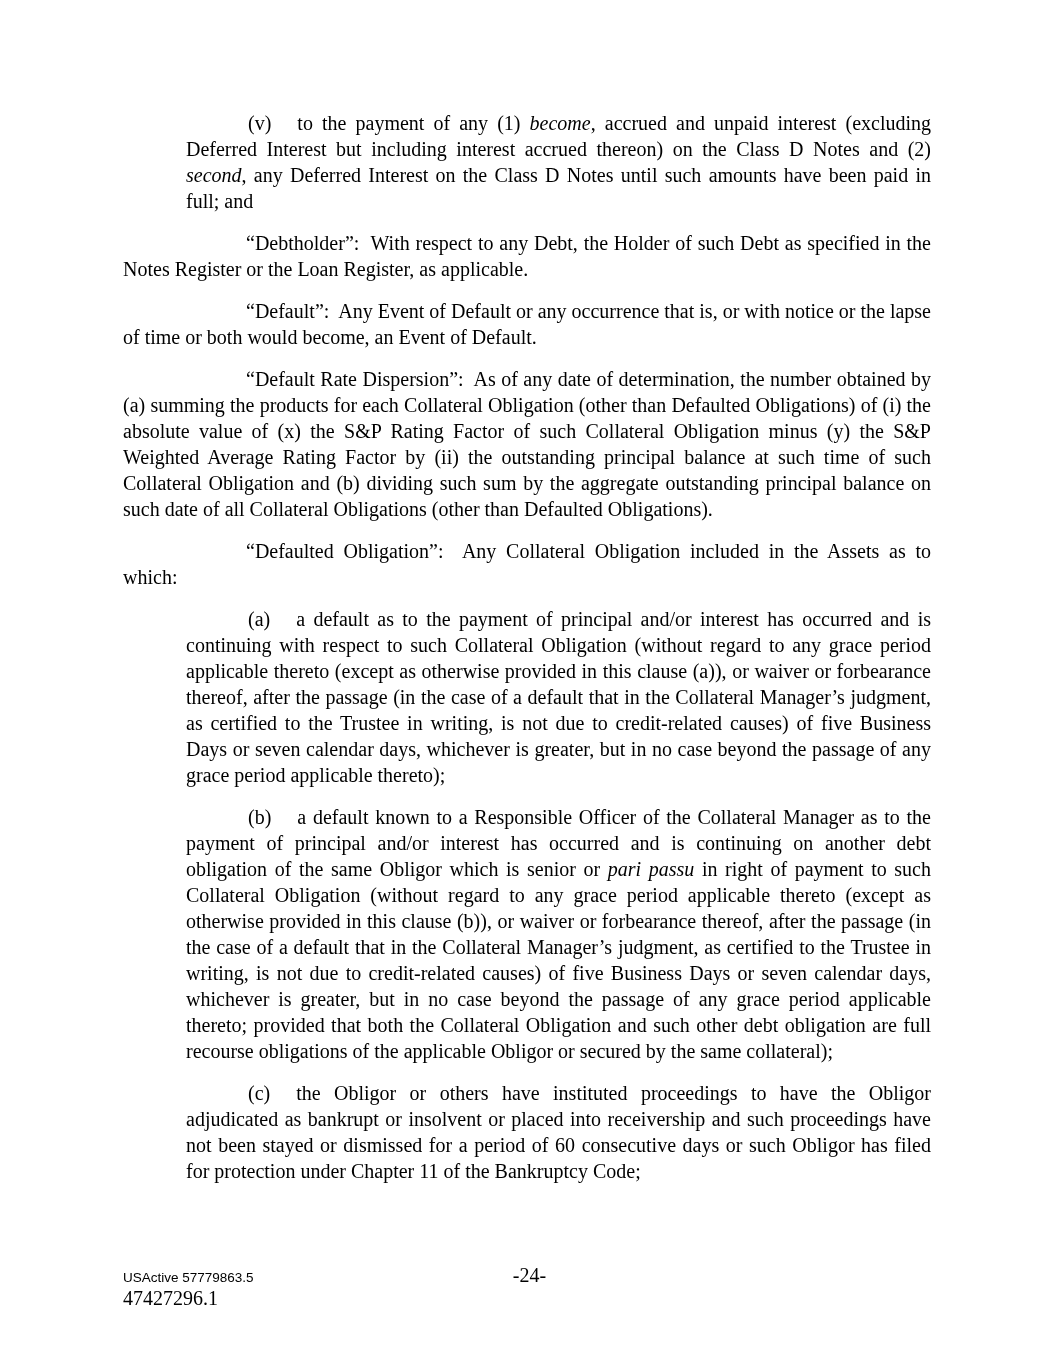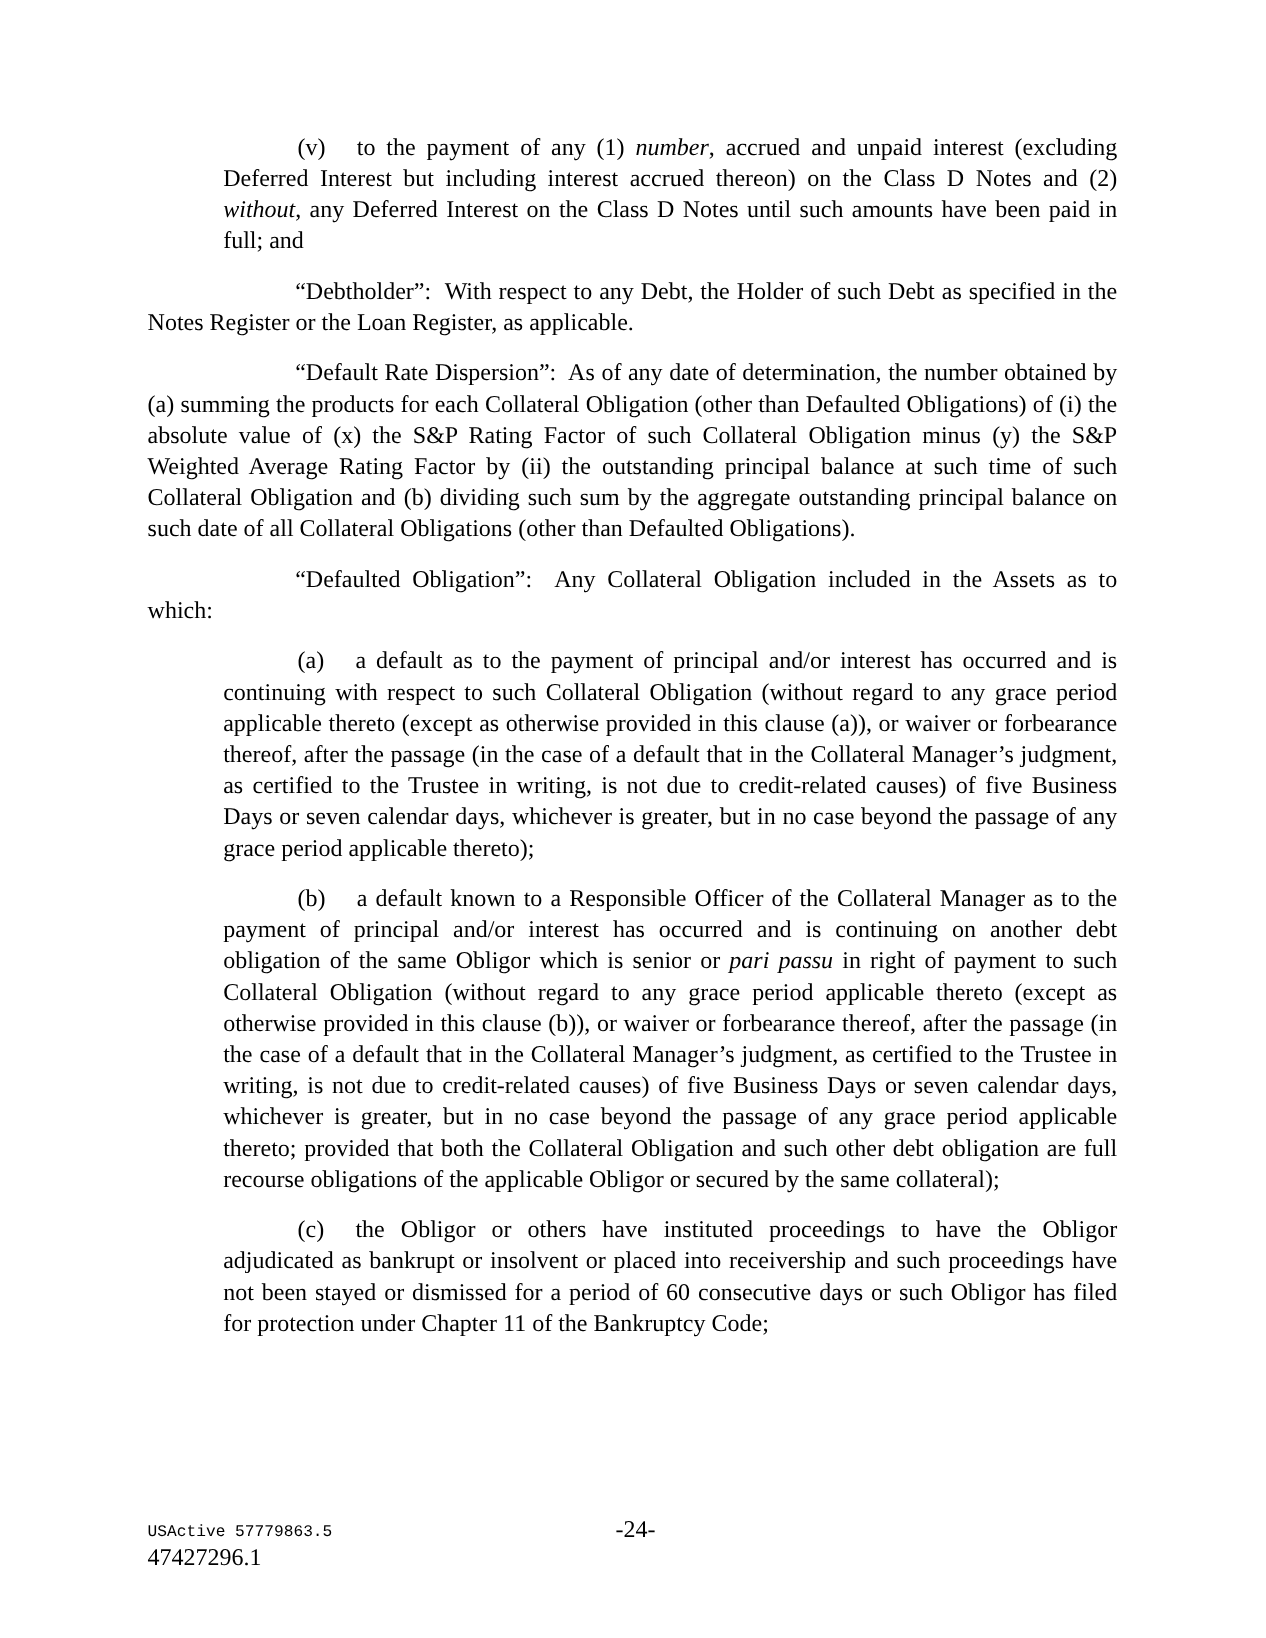--- a/index.html
+++ b/index.html
@@ -31,21 +31,21 @@
   p.definition { text-indent: 123px; }
   .tab { display: inline-block; width: 26px; }
   .italic { font-style: italic; }
   .underline { }
   .footer-left {
     position: absolute;
     left: 123px;
     top: 1268px;
   }
   .doc-id-1 {
-    font-family: Liberation Mono, monospace;
+    font-family: Liberation Sans, sans-serif;
     font-size: 13.5px;
     line-height: 20px;
   }
   .doc-id-2 {
     font-family: "Liberation Serif", serif;
     font-size: 20px;
     line-height: 20px;
   }
   .page-number {
     position: absolute;
@@ -55,22 +55,23 @@
     text-align: center;
     font-size: 20px;
     font-family: "Liberation Serif", serif;
   }
 </style>
 </head>
 <body>
 
 <div class="page">
   <div class="content" id="paragraphs">
-      <p class="indented">(v)<span class="tab"></span>to the payment of any (1) <span class="italic">number</span>, accrued and unpaid interest (excluding Deferred Interest but including interest accrued thereon) on the Class D Notes and (2) <span class="italic">without</span>, any Deferred Interest on the Class D Notes until such amounts have been paid in full; and</p>
+      <p class="indented">(v)<span class="tab"></span>to the payment of any (1) <span class="italic">become</span>, accrued and unpaid interest (excluding Deferred Interest but including interest accrued thereon) on the Class D Notes and (2) <span class="italic">second</span>, any Deferred Interest on the Class D Notes until such amounts have been paid in full; and</p>
       <p class="definition">“<span class="underline">Debtholder</span>”:&nbsp; With respect to any Debt, the Holder of such Debt as specified in the Notes Register or the Loan Register, as applicable.</p>
+      <p class="definition">“<span class="underline">Default</span>”:&nbsp; Any Event of Default or any occurrence that is, or with notice or the lapse of time or both would become, an Event of Default.</p>
       <p class="definition">“<span class="underline">Default Rate Dispersion</span>”:&nbsp; As of any date of determination, the number obtained by (a) summing the products for each Collateral Obligation (other than Defaulted Obligations) of (i) the absolute value of (x) the S&amp;P Rating Factor of such Collateral Obligation minus (y) the S&amp;P Weighted Average Rating Factor by (ii) the outstanding principal balance at such time of such Collateral Obligation and (b) dividing such sum by the aggregate outstanding principal balance on such date of all Collateral Obligations (other than Defaulted Obligations).</p>
       <p class="definition">“<span class="underline">Defaulted Obligation</span>”:&nbsp; Any Collateral Obligation included in the Assets as to which:</p>
       <p class="indented">(a)<span class="tab"></span>a default as to the payment of principal and/or interest has occurred and is continuing with respect to such Collateral Obligation (without regard to any grace period applicable thereto (except as otherwise provided in this clause (a)), or waiver or forbearance thereof, after the passage (in the case of a default that in the Collateral Manager’s judgment, as certified to the Trustee in writing, is not due to credit-related causes) of five Business Days or seven calendar days, whichever is greater, but in no case beyond the passage of any grace period applicable thereto);</p>
       <p class="indented">(b)<span class="tab"></span>a default known to a Responsible Officer of the Collateral Manager as to the payment of principal and/or interest has occurred and is continuing on another debt obligation of the same Obligor which is senior or <span class="italic">pari passu</span> in right of payment to such Collateral Obligation (without regard to any grace period applicable thereto (except as otherwise provided in this clause (b)), or waiver or forbearance thereof, after the passage (in the case of a default that in the Collateral Manager’s judgment, as certified to the Trustee in writing, is not due to credit-related causes) of five Business Days or seven calendar days, whichever is greater, but in no case beyond the passage of any grace period applicable thereto; <span class="underline">provided</span> that both the Collateral Obligation and such other debt obligation are full recourse obligations of the applicable Obligor or secured by the same collateral);</p>
       <p class="indented">(c)<span class="tab"></span>the Obligor or others have instituted proceedings to have the Obligor adjudicated as bankrupt or insolvent or placed into receivership and such proceedings have not been stayed or dismissed for a period of 60 consecutive days or such Obligor has filed for protection under Chapter 11 of the Bankruptcy Code;</p>
     </div>
 
   <div class="footer-left">
     <div class="doc-id-1">USActive 57779863.5</div>
     <div class="doc-id-2">47427296.1</div>

